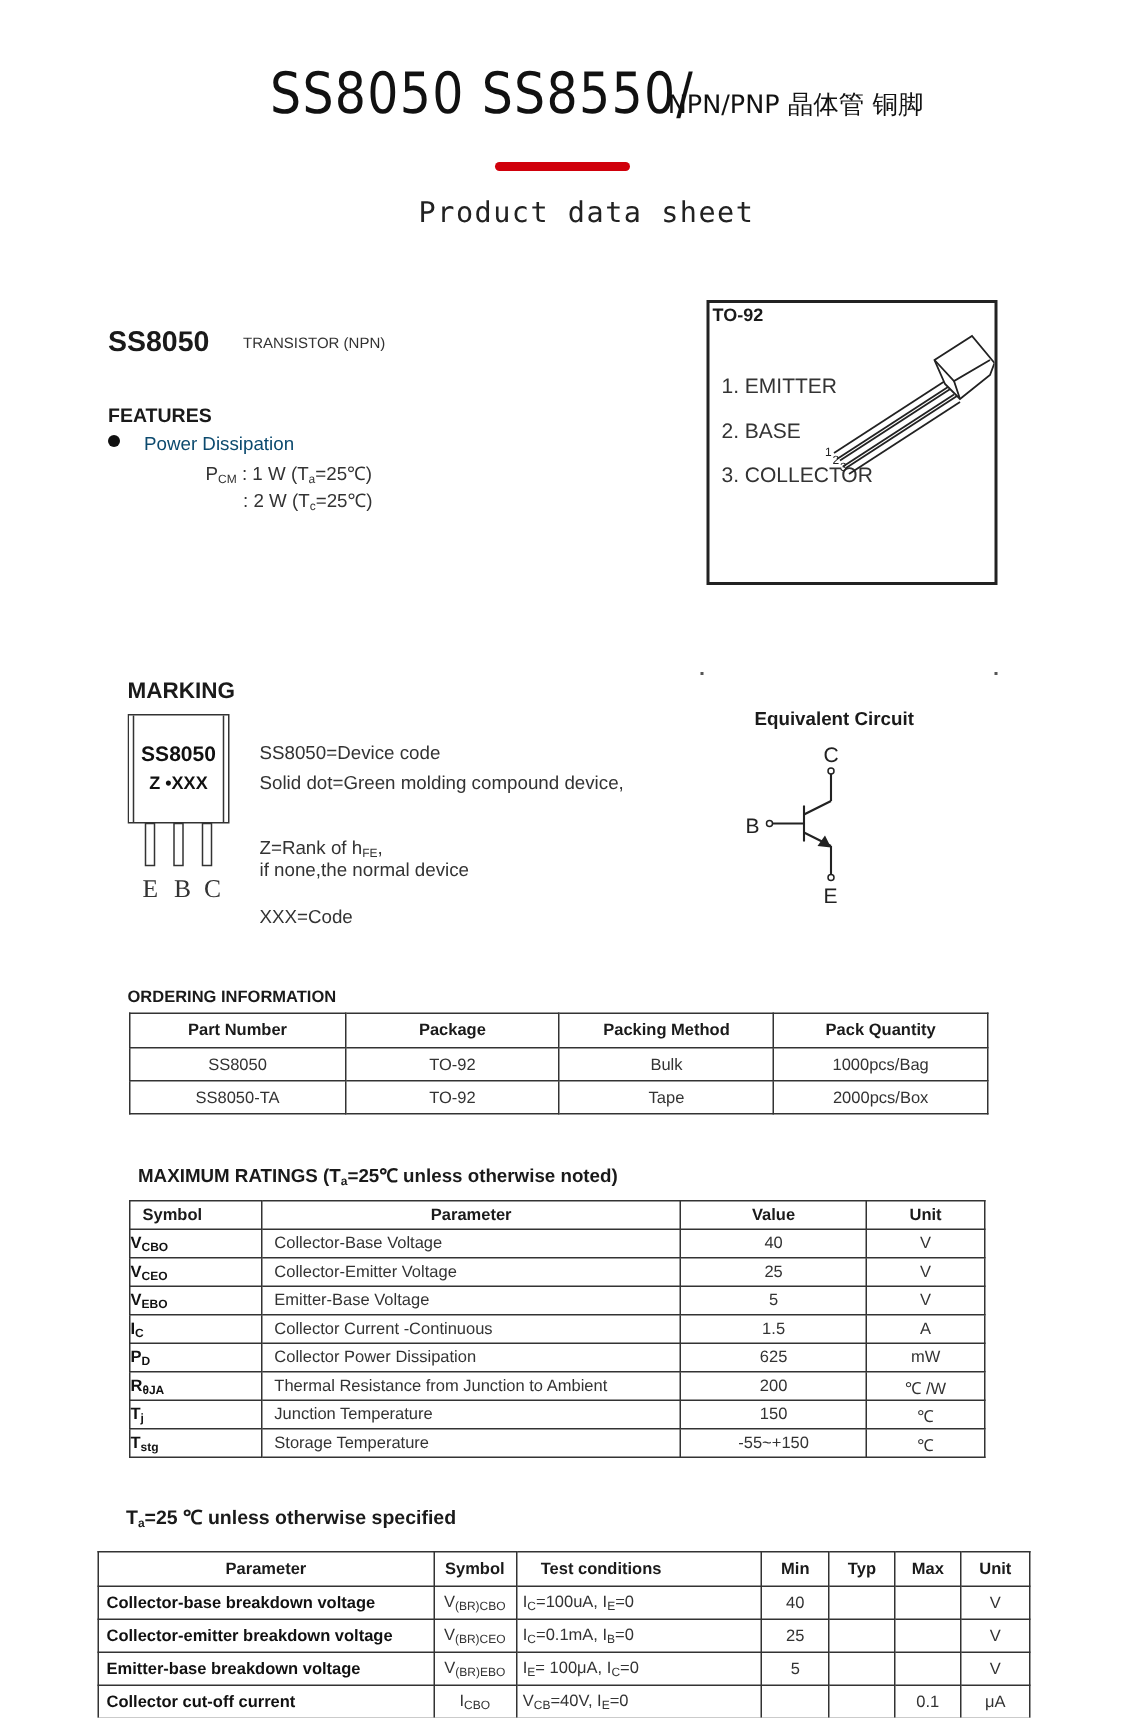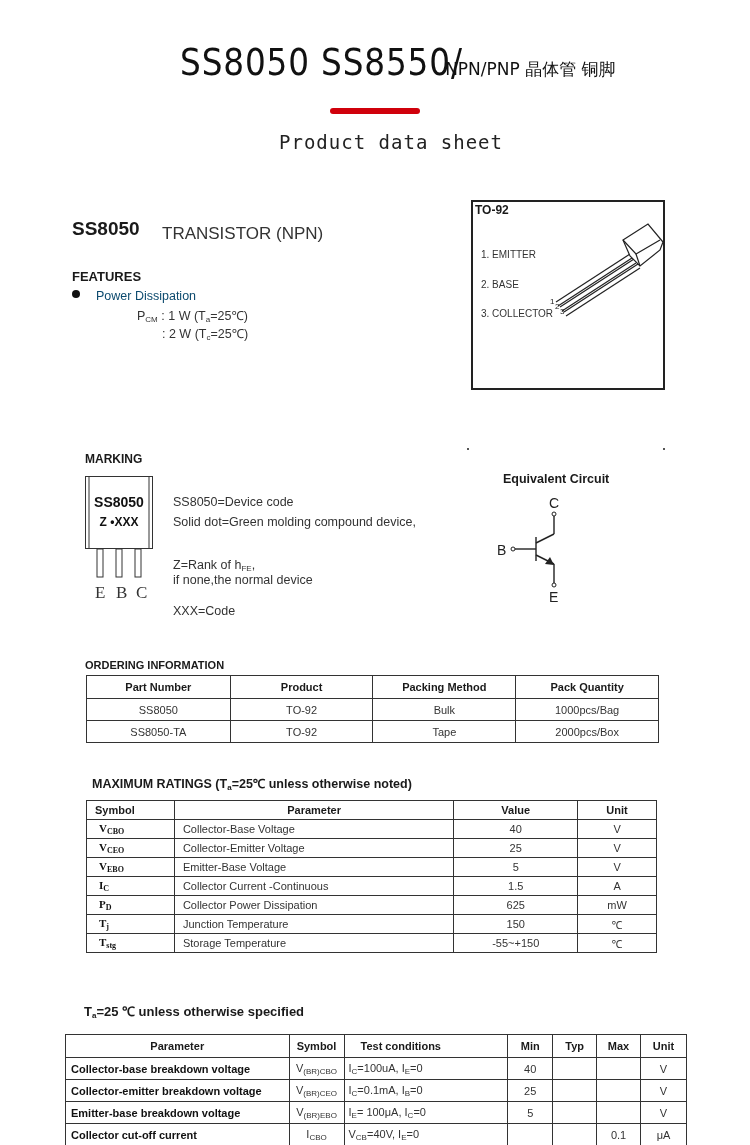--- a/index.html
+++ b/index.html
@@ -5,54 +5,54 @@
   html, body { margin: 0; padding: 0; background: #ffffff; }
   body { width: 750px; height: 1145px; position: relative; overflow: hidden; font-family: "Liberation Sans", sans-serif; color: #1a1a1a; }
   .abs { position: absolute; }
   .title { left: 0; top: 40px; width: 750px; text-align: center; white-space: nowrap; }
   .title .big { font-family: "DejaVu Sans", sans-serif; font-size: 38px; font-weight: normal; letter-spacing: 1px; transform: scaleX(0.86); display: inline-block; transform-origin: right center; color: #111; }
   .title .small { font-family: "DejaVu Sans", sans-serif; font-size: 17px; color: #111; margin-left: -18px; }
   .redbar { left: 330px; top: 108px; width: 90px; height: 6px; background: #d0000b; border-radius: 3px; }
   .subtitle { left: 16px; top: 131px; width: 750px; text-align: center; font-family: "DejaVu Sans Mono", monospace; font-size: 19px; letter-spacing: 1px; color: #222; }
 
   .part { left: 72px; top: 218px; font-size: 19px; font-weight: bold; }
-  .parttype { left: 162px; top: 224px; font-size: 17px; color: #333; }
+  .parttype { left: 162px; top: 224px; font-size: 10px; color: #333; }
   .features { left: 72px; top: 269px; font-size: 13px; font-weight: bold; }
   .bullet { left: 72px; top: 290px; width: 8px; height: 8px; border-radius: 50%; background: #111; }
   .pd { left: 96px; top: 289px; font-size: 12.5px; color: #0c4a6e; }
   .pcm1 { left: 137px; top: 307px; font-size: 12.5px; color: #333; }
   .pcm2 { left: 162px; top: 325px; font-size: 12.5px; color: #333; }
   sub.s { font-size: 8px; vertical-align: -2px; }
 
   .to92box { left: 471px; top: 200px; width: 194px; height: 190px; border: 2px solid #222; box-sizing: border-box; }
   .to92title { left: 475px; top: 203px; font-size: 12px; font-weight: bold; }
-  .pin { font-size: 10px; color: #333; }
+  .pin { font-size: 14px; color: #333; }
   .pin1 { left: 481px; top: 249px; }
   .pin2 { left: 481px; top: 279px; }
   .pin3 { left: 481px; top: 308px; }
 
   .dot { width: 2px; height: 2px; background: #555; }
 
-  .marking { left: 85px; top: 452px; font-size: 12px; font-weight: bold; }
+  .marking { left: 85px; top: 452px; font-size: 15px; font-weight: bold; }
   .mkdesc { font-size: 12.5px; color: #333; }
   .ebc { font-family: "Liberation Serif", serif; font-size: 17px; color: #333; letter-spacing: 0px; }
 
   .eqtitle { left: 487px; top: 472px; font-size: 12.5px; font-weight: bold; padding-left: 16px; }
   .lbl { font-size: 14px; color: #222; }
 
   .ordtitle { left: 85px; top: 659px; font-size: 11px; font-weight: bold; }
   table { border-collapse: collapse; position: absolute; }
   td, th { border: 1px solid #333; padding: 0; }
   .ord th { font-size: 11px; font-weight: bold; height: 22px; text-align: center; }
   .ord td { font-size: 11px; height: 21px; text-align: center; color: #333; }
 
   .maxtitle { left: 92px; top: 775px; font-size: 12.5px; font-weight: bold; }
   .maxt th { font-size: 11px; font-weight: bold; height: 18px; }
   .maxt td { font-size: 11px; height: 18px; color: #333; }
-  .maxt .sym { font-weight: bold; padding-left: 12px; text-align: left; color: #111; font-family: Liberation Serif, serif; }
+  .maxt .sym { font-weight: bold; padding-left: 0; text-align: left; color: #111; }
   .maxt .par { padding-left: 8px; text-align: left; }
   .maxt .c { text-align: center; }
 
   .tatitle { left: 84px; top: 1002px; font-size: 13px; font-weight: bold; }
   .elt th { font-size: 11px; font-weight: bold; height: 22px; text-align: center; }
   .elt td { font-size: 11px; height: 21px; color: #333; }
   .elt .par { font-weight: bold; padding-left: 5px; color: #111; }
   .elt .c { text-align: center; }
   .elt .tc { padding-left: 4px; }
 </style>
@@ -148,21 +148,21 @@
 <table class="ord" style="left:86px;top:675px;width:573px;padding-left:24px;">
   <colgroup>
       <col style="width:144px">
       <col style="width:143px">
       <col style="width:143px">
       <col style="width:143px">
     </colgroup>
   <tbody>
       <tr>
     <th>Part Number</th>
-    <th>Product</th>
+    <th>Package</th>
     <th>Packing Method</th>
     <th>Pack Quantity</th>
   </tr>
   <tr>
     <td>SS8050</td>
     <td>TO-92</td>
     <td>Bulk</td>
     <td>1000pcs/Bag</td>
   </tr>
   <tr>
@@ -211,20 +211,26 @@
     <td class="sym"><span>I</span><sub class="s">C</sub></td>
     <td class="par">Collector Current -Continuous</td>
     <td class="c">1.5</td>
     <td class="c">A</td>
   </tr>
   <tr>
     <td class="sym"><span>P</span><sub class="s">D</sub></td>
     <td class="par">Collector Power Dissipation</td>
     <td class="c">625</td>
     <td class="c">mW</td>
+  </tr>
+  <tr>
+    <td class="sym"><span>R</span><sub class="s">θJA</sub></td>
+    <td class="par">Thermal Resistance  from Junction  to  Ambient</td>
+    <td class="c">200</td>
+    <td class="c">℃ /W</td>
   </tr>
   <tr>
     <td class="sym"><span>T</span><sub class="s">j</sub></td>
     <td class="par">Junction  Temperature</td>
     <td class="c">150</td>
     <td class="c">℃</td>
   </tr>
   <tr>
     <td class="sym"><span>T</span><sub class="s">stg</sub></td>
     <td class="par">Storage Temperature</td>

